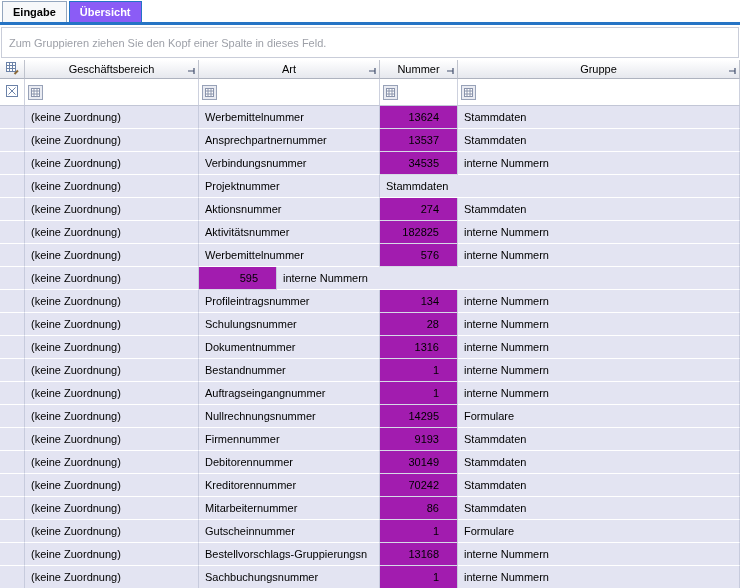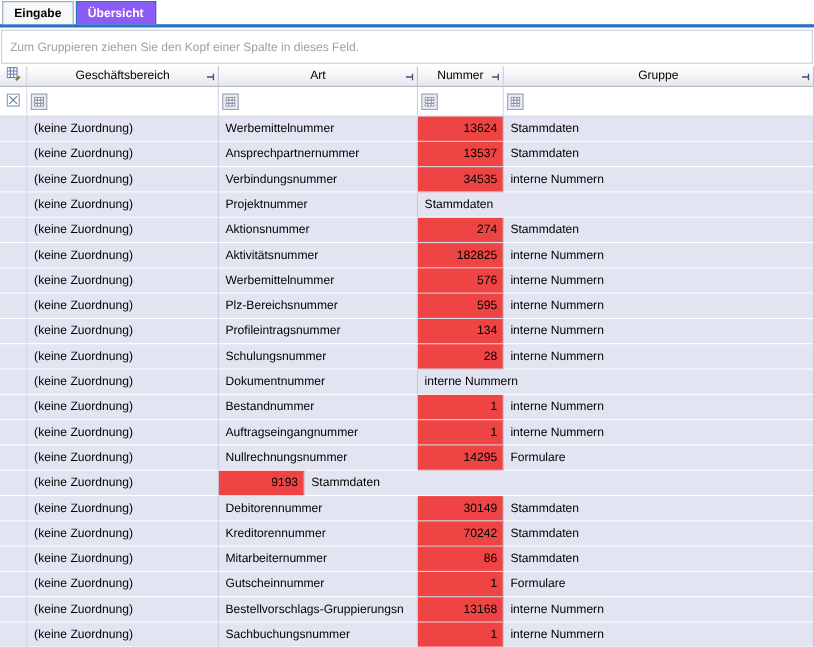--- a/index.html
+++ b/index.html
@@ -38,22 +38,22 @@
   .fbtn { width:15px; height:15px; border:1px solid #98A2B8; background:#E9EBF2;
           display:flex; align-items:center; justify-content:center; padding:0; cursor:pointer; }
   .fcell input { flex:1; min-width:0; border:none; outline:none; height:20px; margin-left:3px;
                  font:11px "Liberation Sans", sans-serif; background:transparent; }
 
   .row { display:flex; height:23px; }
   .cell { border-right:1px solid #C7CBDD; border-bottom:1px solid #FFFFFF;
           background:#E3E4F2; display:flex; align-items:center;
           white-space:nowrap; overflow:hidden; }
   .cell.col-g, .cell.col-a, .cell.col-gr { padding-left:6px; }
-  .cell.col-n { background:#ef4444; border-bottom:1px solid #D6D9E6;
-                justify-content:flex-end; padding-right:5px; }
+  .cell.col-n { background:#a21caf; border-bottom:1px solid #D6D9E6;
+                justify-content:flex-end; padding-right:18px; }
 </style>
 </head>
 <body>
 
 <div class="tabbar">
   <div class="tab">Eingabe</div>
   <div class="tab active">Übersicht</div>
 </div>
 <div class="tab-underline"></div>
 
@@ -214,21 +214,20 @@
     <div class="cell col-ind"></div>
     <div class="cell col-g">(keine Zuordnung)</div>
     <div class="cell col-a">Werbemittelnummer</div>
     <div class="cell col-n">576</div>
     <div class="cell col-gr">interne Nummern</div>
   </div>
 
   <div class="row">
     <div class="cell col-ind"></div>
     <div class="cell col-g">(keine Zuordnung)</div>
-    <div class="cell col-a">Plz-Bereichsnummer</div>
     <div class="cell col-n">595</div>
     <div class="cell col-gr">interne Nummern</div>
   </div>
 
   <div class="row">
     <div class="cell col-ind"></div>
     <div class="cell col-g">(keine Zuordnung)</div>
     <div class="cell col-a">Profileintragsnummer</div>
     <div class="cell col-n">134</div>
     <div class="cell col-gr">interne Nummern</div>
@@ -239,20 +238,21 @@
     <div class="cell col-g">(keine Zuordnung)</div>
     <div class="cell col-a">Schulungsnummer</div>
     <div class="cell col-n">28</div>
     <div class="cell col-gr">interne Nummern</div>
   </div>
 
   <div class="row">
     <div class="cell col-ind"></div>
     <div class="cell col-g">(keine Zuordnung)</div>
     <div class="cell col-a">Dokumentnummer</div>
+    <div class="cell col-n">1316</div>
     <div class="cell col-gr">interne Nummern</div>
   </div>
 
   <div class="row">
     <div class="cell col-ind"></div>
     <div class="cell col-g">(keine Zuordnung)</div>
     <div class="cell col-a">Bestandnummer</div>
     <div class="cell col-n">1</div>
     <div class="cell col-gr">interne Nummern</div>
   </div>
@@ -269,20 +269,21 @@
     <div class="cell col-ind"></div>
     <div class="cell col-g">(keine Zuordnung)</div>
     <div class="cell col-a">Nullrechnungsnummer</div>
     <div class="cell col-n">14295</div>
     <div class="cell col-gr">Formulare</div>
   </div>
 
   <div class="row">
     <div class="cell col-ind"></div>
     <div class="cell col-g">(keine Zuordnung)</div>
+    <div class="cell col-a">Firmennummer</div>
     <div class="cell col-n">9193</div>
     <div class="cell col-gr">Stammdaten</div>
   </div>
 
   <div class="row">
     <div class="cell col-ind"></div>
     <div class="cell col-g">(keine Zuordnung)</div>
     <div class="cell col-a">Debitorennummer</div>
     <div class="cell col-n">30149</div>
     <div class="cell col-gr">Stammdaten</div>

